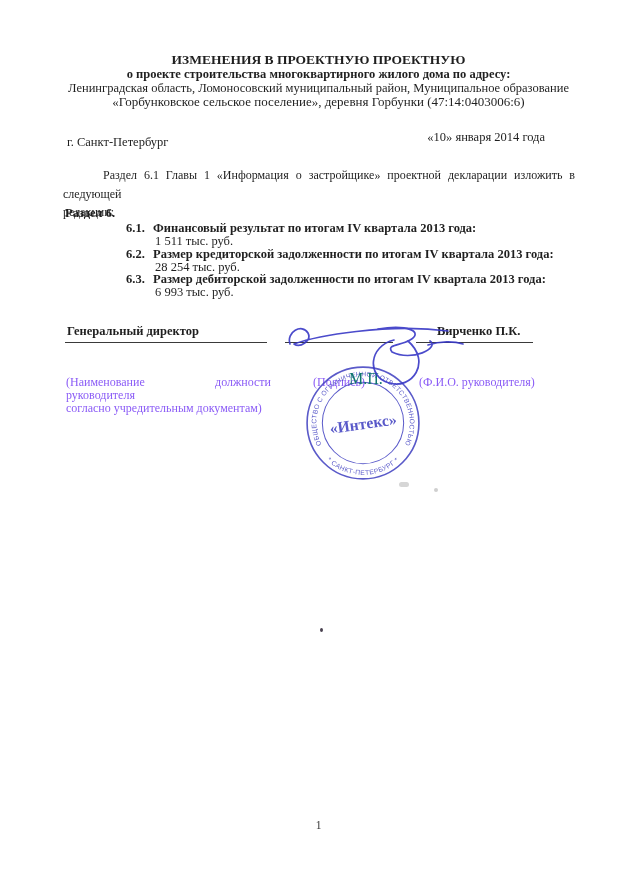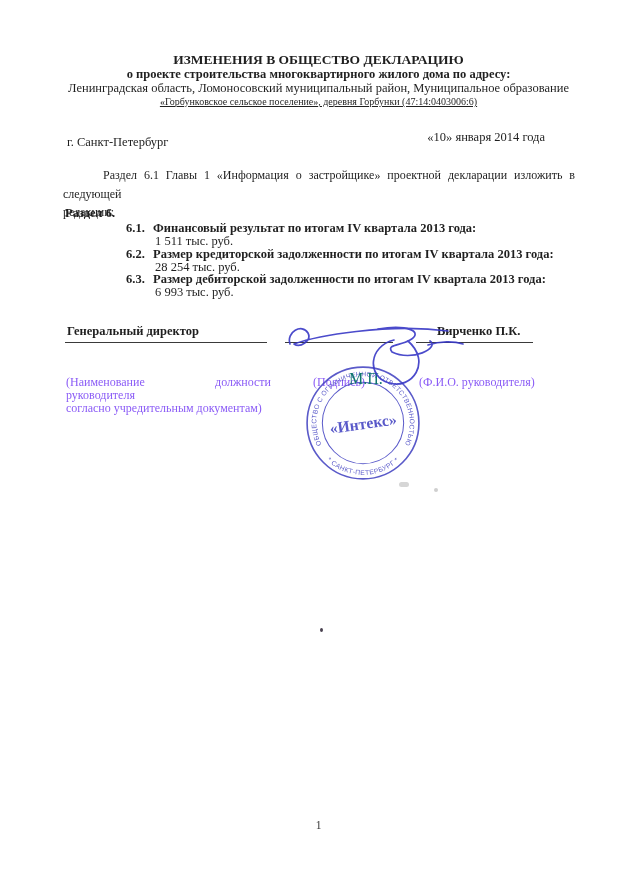--- a/index.html
+++ b/index.html
@@ -10,21 +10,21 @@
     font-family:"Liberation Serif","DejaVu Serif",serif;
     color:#1f1f1f;
     overflow:hidden;
   }
   .abs{position:absolute;}
   .centered{left:0;width:637px;text-align:center;}
   
   .doc-title{top:52px;font-size:13.5px;font-weight:bold;line-height:15px;}
   .doc-subtitle{top:67px;font-size:12.5px;font-weight:bold;line-height:14px;}
   .addr1{top:81px;font-size:12.5px;line-height:14px;}
-  .addr2{top:95px;font-size:10px;line-height:14px;text-decoration:underline;}
+  .addr2{top:95px;font-size:13px;line-height:14px;}
   
   .city{top:135px;left:67px;font-size:12.5px;}
   .date{top:130px;right:92px;font-size:12.5px;}
   
   .intro{top:166px;left:63px;width:512px;font-size:12px;line-height:18.6px;}
   .force-justify{text-align:justify;text-align-last:justify;}
   .indent{text-indent:40px;}
   
   .section-label{top:206px;left:65px;font-size:12.5px;font-weight:bold;}
   .item-row{left:0;width:637px;height:13px;font-size:12.5px;}
@@ -53,21 +53,21 @@
   .speck{background:#8a8a8a;border-radius:50%;}
   .speck.s1{top:628px;left:320px;width:3px;height:4px;background:#4a4250;}
   .speck.s2{top:482px;left:399px;width:10px;height:5px;background:#d6d6d6;border-radius:3px;}
   .speck.s3{top:488px;left:434px;width:4px;height:4px;background:#cfcfcf;}
 </style>
 </head>
 <body>
 
 <div class="page">
 
-  <div class="abs centered doc-title">ИЗМЕНЕНИЯ В ОБЩЕСТВО ДЕКЛАРАЦИЮ</div>
+  <div class="abs centered doc-title">ИЗМЕНЕНИЯ В ПРОЕКТНУЮ ПРОЕКТНУЮ</div>
   <div class="abs centered doc-subtitle">о проекте строительства многоквартирного жилого дома по адресу:</div>
   <div class="abs centered addr1">Ленинградская область, Ломоносовский муниципальный район, Муниципальное образование</div>
   <div class="abs centered addr2">«Горбунковское сельское поселение», деревня Горбунки (47:14:0403006:6)</div>
 
   <div class="abs city">г. Санкт-Петербург</div>
   <div class="abs date">«10» января 2014 года</div>
 
   <div class="abs intro">
     <div class="force-justify indent">Раздел 6.1 Главы 1 «Информация о застройщике» проектной декларации изложить в следующей</div>
     <div>редакции:</div>

